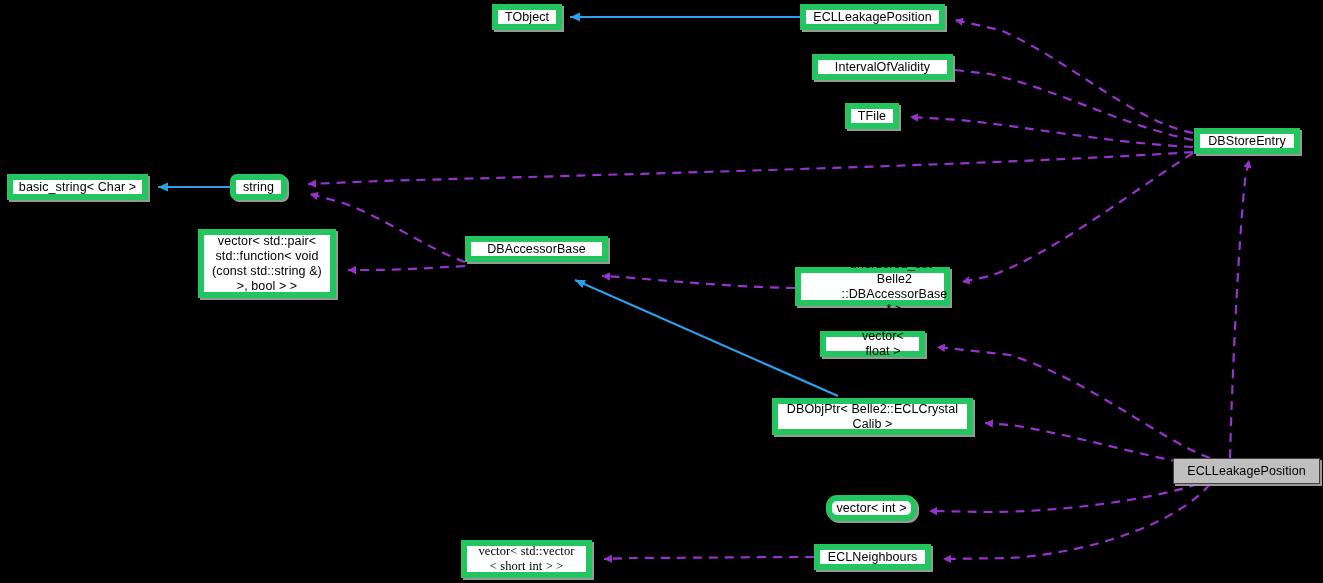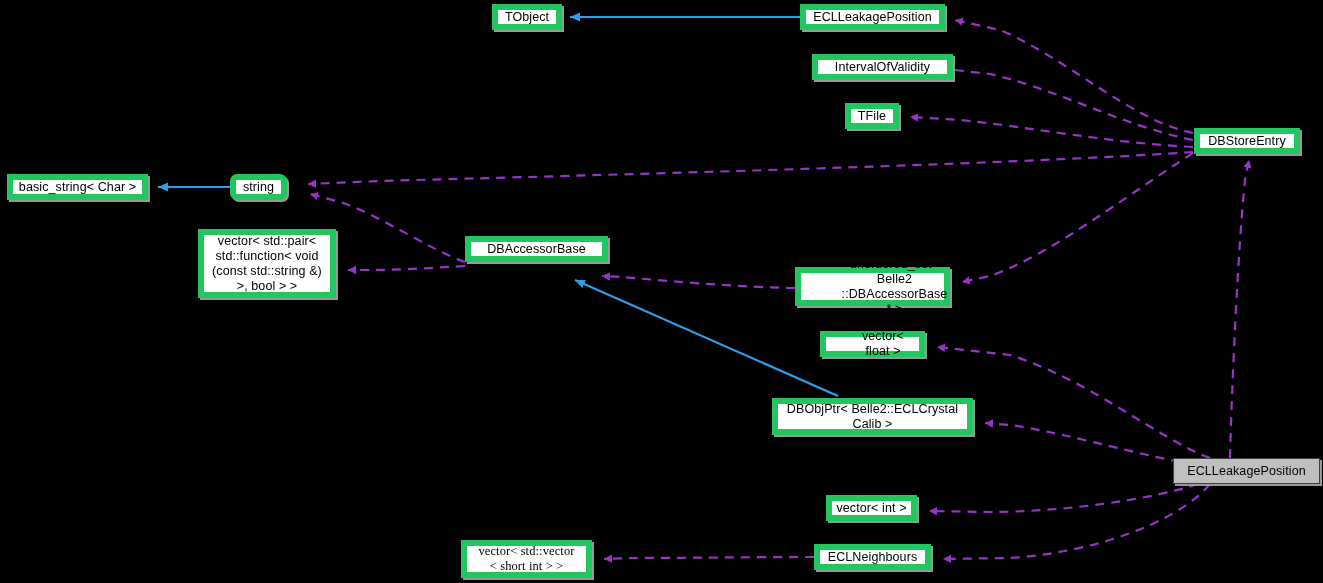--- a/index.html
+++ b/index.html
@@ -93,19 +93,19 @@
 std::function&lt; void
 (const std::string &amp;)
 &gt;, bool &gt; &gt;</div>
       <div class="node" style="left: 465px; top: 236px; width: 143px; height: 26px; text-align: center;">DBAccessorBase</div>
       <div class="node" style="left: 795px; top: 267px; width: 155px; height: 39px; padding-left: 48px;">unordered_set&lt; Belle2
 ::DBAccessorBase * &gt;</div>
       <div class="node" style="left: 820px; top: 331px; width: 105px; height: 26px; padding-left: 25px;">vector&lt; float &gt;</div>
       <div class="node" style="left: 772px; top: 398px; width: 201px; height: 37px;">DBObjPtr&lt; Belle2::ECLCrystal
 Calib &gt;</div>
       <div class="node current" style="left: 1173px; top: 458px; width: 147px; height: 26px;">ECLLeakagePosition</div>
-      <div class="node" style="left: 826px; top: 495px; width: 91px; height: 26px;">vector&lt; int &gt;</div>
+      <div class="node" style="left: 826px; top: 495px; width: 91px; height: 26px; border-radius: 11px;">vector&lt; int &gt;</div>
       <div class="node" style="left: 814px; top: 544px; width: 117px; height: 26px;">ECLNeighbours</div>
       <div class="node" style="left: 461px; top: 540px; width: 131px; height: 38px; font-family: Liberation Serif, serif;">vector&lt; std::vector
 &lt; short int &gt; &gt;</div>
     </div>
 
 </div>
 
 </body></html>

